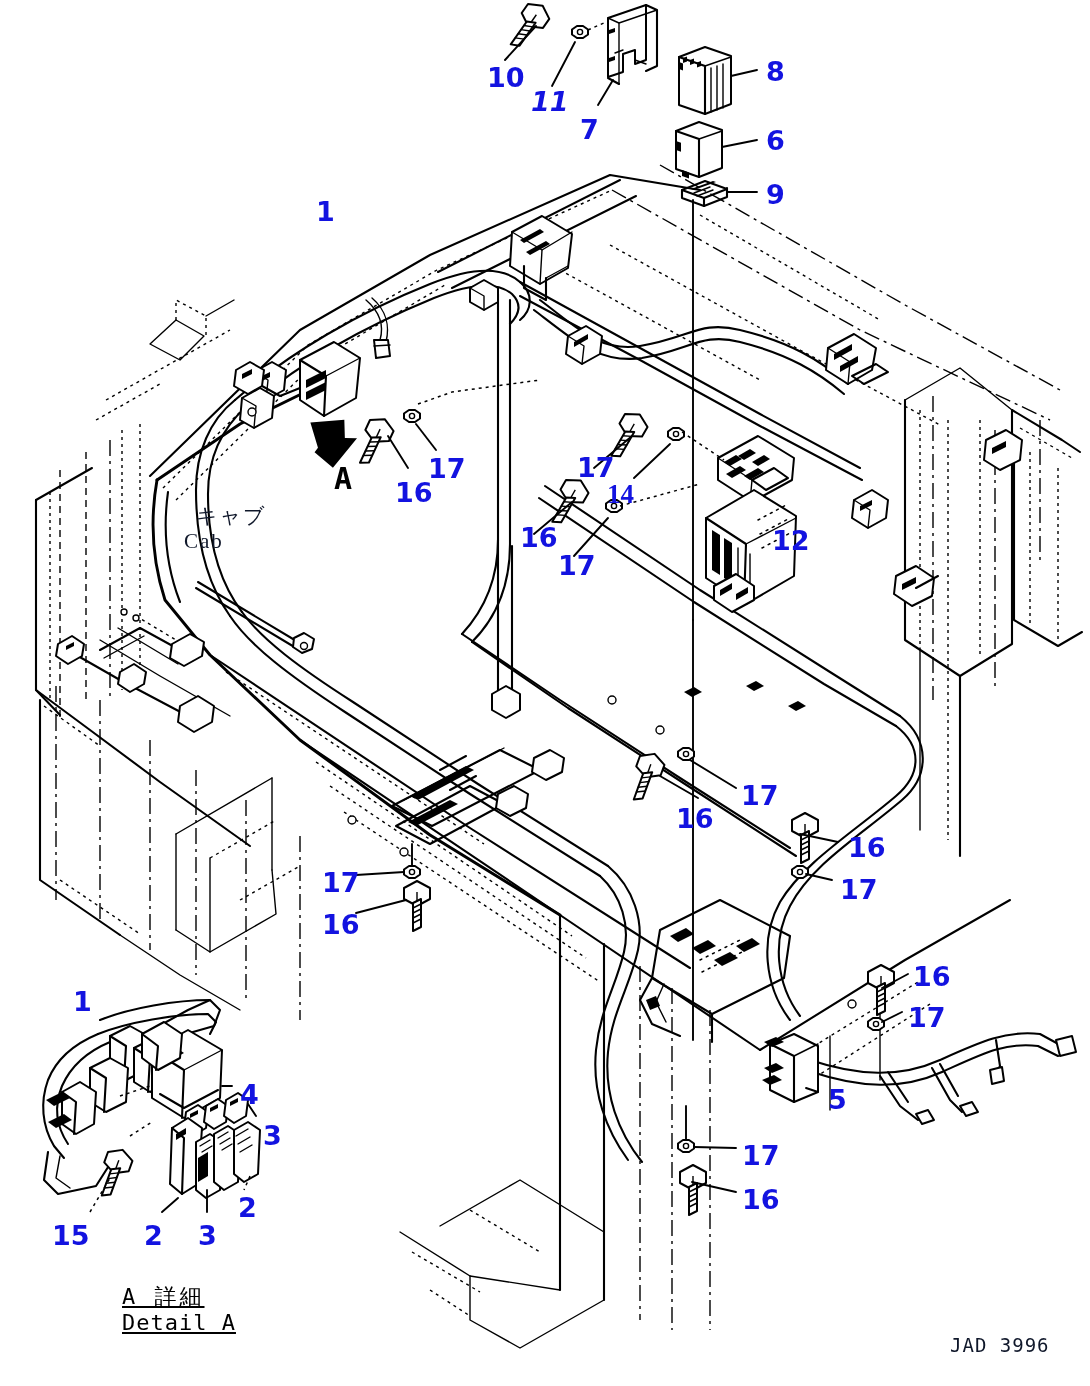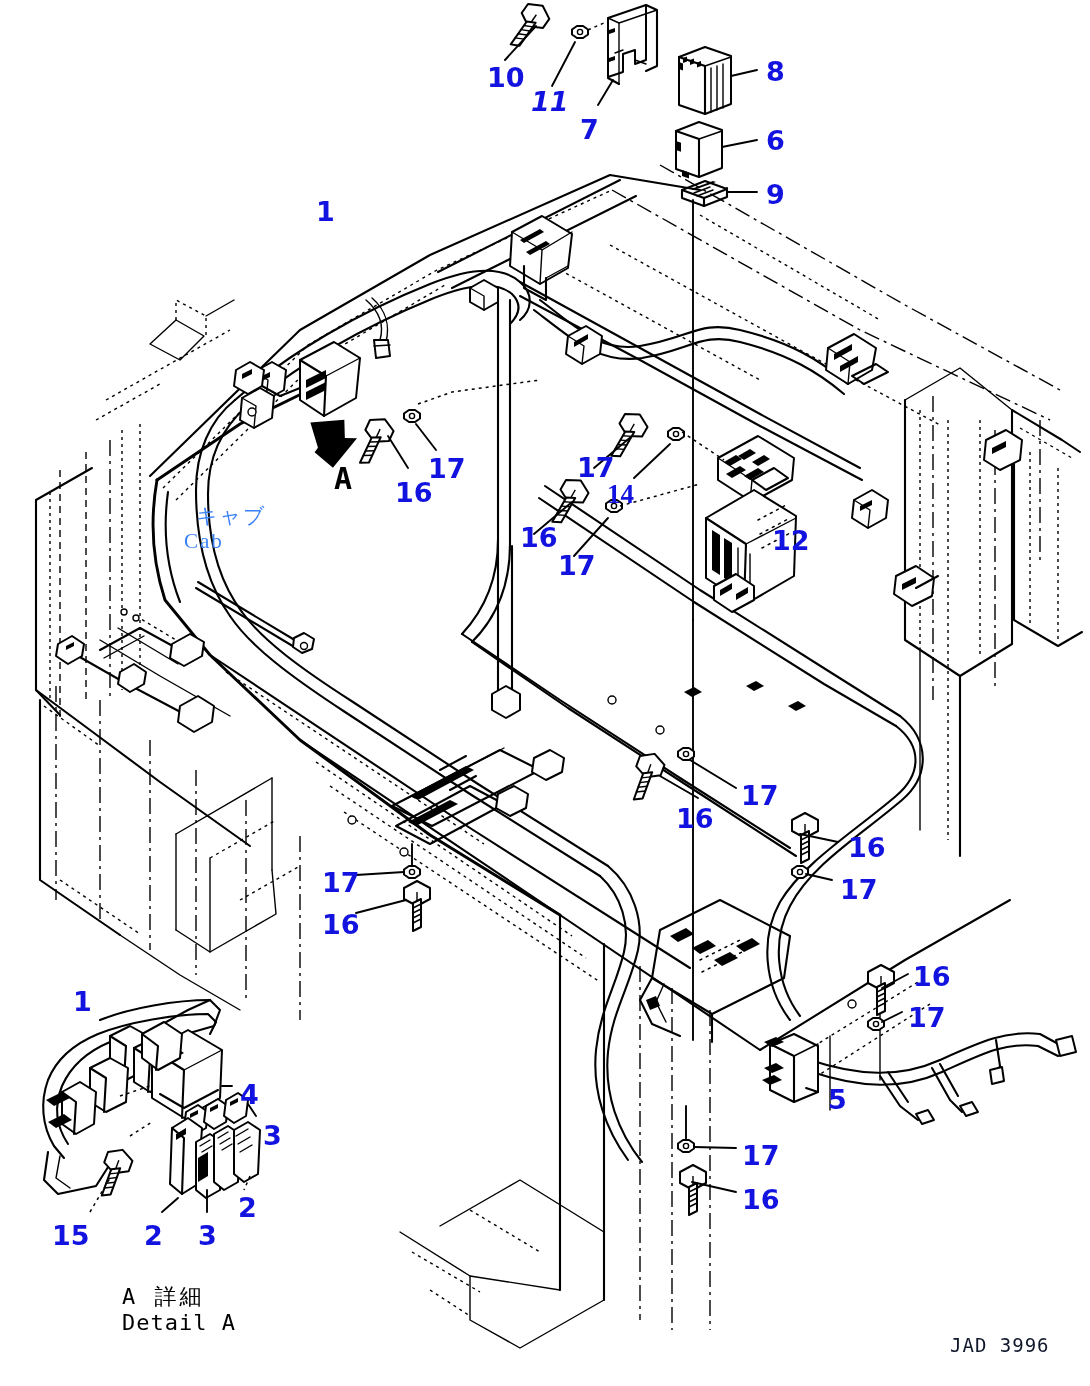--- a/index.html
+++ b/index.html
@@ -9,30 +9,30 @@
     position:relative;width:1090px;height:1386px;background:#ffffff;
     overflow:hidden;
   }
   #art{position:absolute;left:0;top:0;width:1090px;height:1386px;}
   .callout{
     position:absolute;color:#1313e0;font-family:"DejaVu Sans",sans-serif;
     font-weight:bold;font-size:27px;line-height:1;letter-spacing:0px;
     white-space:nowrap;-webkit-user-select:none;user-select:none;
   }
   .jtext{
-    position:absolute;color:#3b82f6;font-family:"DejaVu Sans Mono",monospace;
+    position:absolute;color:#0f172a;font-family:"DejaVu Sans Mono",monospace;
     font-size:21px;line-height:1.12;white-space:pre;letter-spacing:2px;
   }
   .atext{
     position:absolute;color:#000;font-family:"DejaVu Sans Mono",monospace;
     font-weight:bold;font-size:30px;line-height:1;white-space:pre;
   }
   .detailtext{
     position:absolute;color:#000;font-family:"DejaVu Sans Mono",monospace;
-    font-size:22px;line-height:1.25;white-space:pre;letter-spacing:3px;
+    font-size:22px;line-height:1.25;white-space:pre;letter-spacing:3px;text-decoration:underline;
   }
   .watermark{
     position:absolute;color:#0f172a;font-family:"DejaVu Sans Mono",monospace;
     font-size:19px;letter-spacing:1px;white-space:nowrap;
   }
 </style>
 </head>
 <body>
 
 <div id="sheet">

